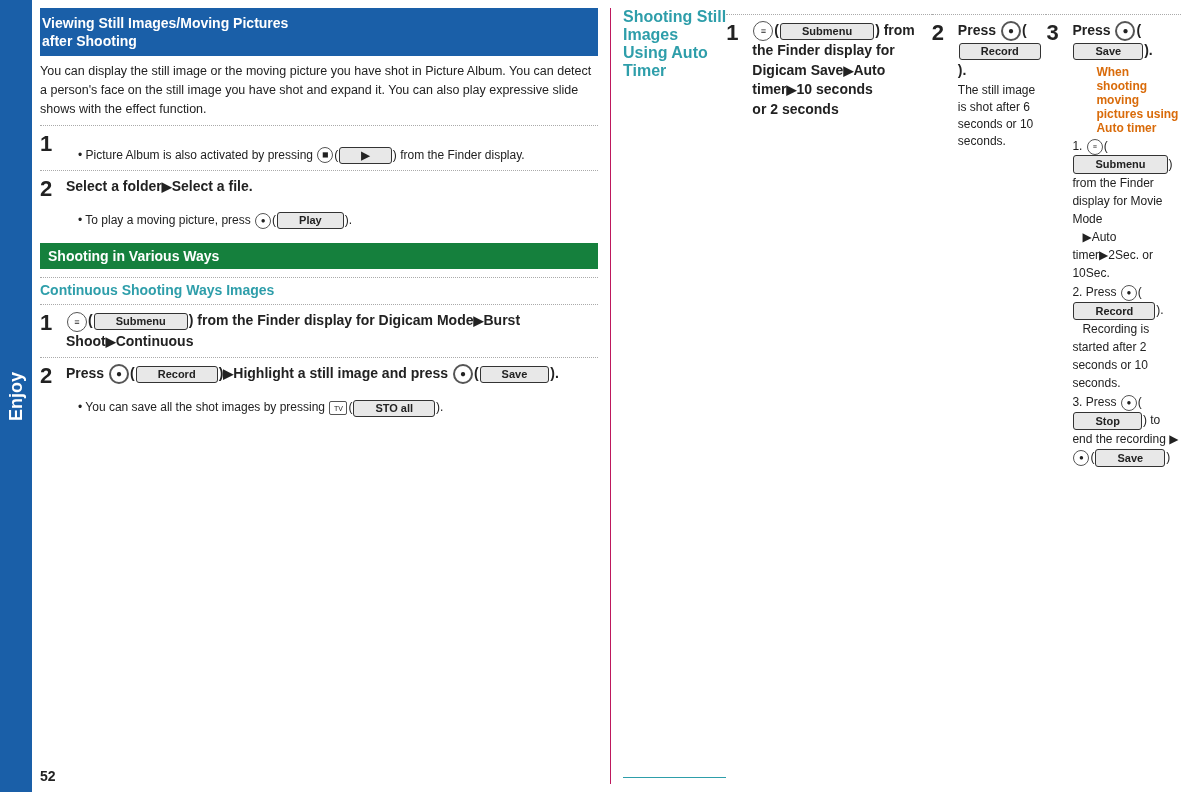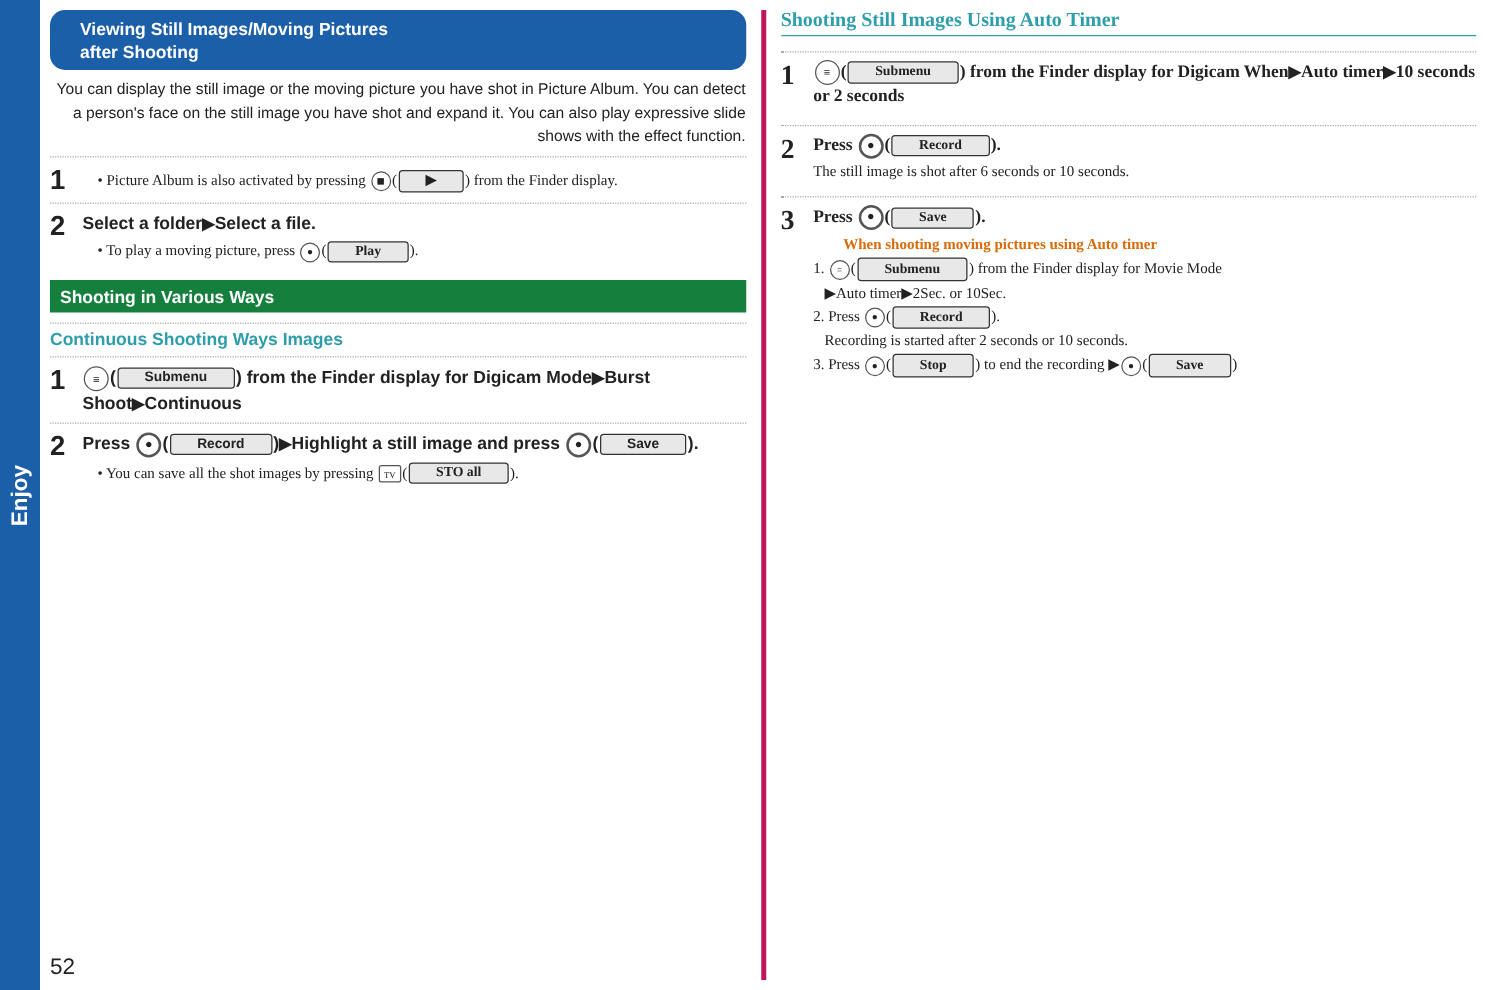--- a/index.html
+++ b/index.html
@@ -39,37 +39,35 @@
     .left-column {
       flex: 1;
       display: flex;
       flex-direction: column;
       gap: 0;
     }
 
     .right-column {
       flex: 1;
       display: flex;
-      flex-direction: column;
+      flex-direction: row;
       gap: 0;
-      border-left: 4px solid #be185d;
+      border-left: 1px solid #be185d;
       padding-left: 12px;
-      font-family: Liberation Serif, serif;
     }
 
     
     .section-header-blue {
       background: #1a5fa8;
       color: white;
       font-size: 14px;
       font-weight: bold;
-      padding: 6px 24px;
+      padding: 6px 2px;
       margin-bottom: 6px;
       line-height: 1.3;
-      border-radius: 12px;
     }
 
     .section-header-teal {
       background: #15803d;
       color: white;
       font-size: 14px;
       font-weight: bold;
       padding: 5px 8px;
       margin-bottom: 4px;
     }
@@ -90,21 +88,20 @@
       margin-bottom: 6px;
       border-bottom: 1px solid #2e9eaa;
       padding-bottom: 2px;
     }
 
     .body-text {
       font-size: 12.5px;
       line-height: 1.5;
       color: #222;
       margin-bottom: 4px;
-      text-align: right;
     }
 
     .step-container {
       display: flex;
       gap: 8px;
       margin: 6px 0;
       align-items: flex-start;
       border-top: 1px dotted #aaa;
       padding-top: 6px;
     }
@@ -132,23 +129,22 @@
       font-size: 12px;
       color: #222;
       margin-top: 2px;
       line-height: 1.4;
     }
 
     .bullet-item {
       font-size: 12px;
       color: #222;
       margin-left: 12px;
-      margin-top: 4px;
+      margin-top: 15px;
       line-height: 1.4;
-      font-family: Liberation Serif, serif;
     }
 
     .bullet-item::before {
       content: "• ";
     }
 
     
     .btn-badge {
       display: inline-block;
       border: 1.5px solid #333;
@@ -230,22 +226,22 @@
     }
 
     .small-step {
       font-size: 12px;
       color: #222;
       line-height: 1.5;
       margin: 1px 0;
     }
 
     .page-number {
-      font-size: 18px;
-      font-weight: normal;
+      font-size: 14px;
+      font-weight: bold;
       color: #222;
       margin-top: auto;
       padding-top: 8px;
     }
 
     .icon-tv {
       display: inline-block;
       width: 18px;
       height: 14px;
       border: 1.5px solid #555;
@@ -336,21 +332,21 @@
 
   <div class="right-column">
 
     <div class="right-section-header">Shooting Still Images Using Auto Timer</div>
 
     <div class="step-container">
       <div class="step-number">1</div>
       <div class="step-content">
         <div class="step-text">
           <span class="menu-icon">≡</span>(<span class="btn-badge">Submenu</span>) from the Finder display for
-          <strong>Digicam When</strong><span class="arrow">▶</span><strong>Auto timer</strong><span class="arrow">▶</span><strong>10 seconds<br>or 2 seconds</strong>
+          <strong>Digicam Save</strong><span class="arrow">▶</span><strong>Auto timer</strong><span class="arrow">▶</span><strong>10 seconds<br>or 2 seconds</strong>
         </div>
       </div>
     </div>
 
     <div class="step-container">
       <div class="step-number">2</div>
       <div class="step-content">
         <div class="step-text">
           Press <span class="btn-circle">●</span>(<span class="btn-badge">Record</span>).
         </div>

